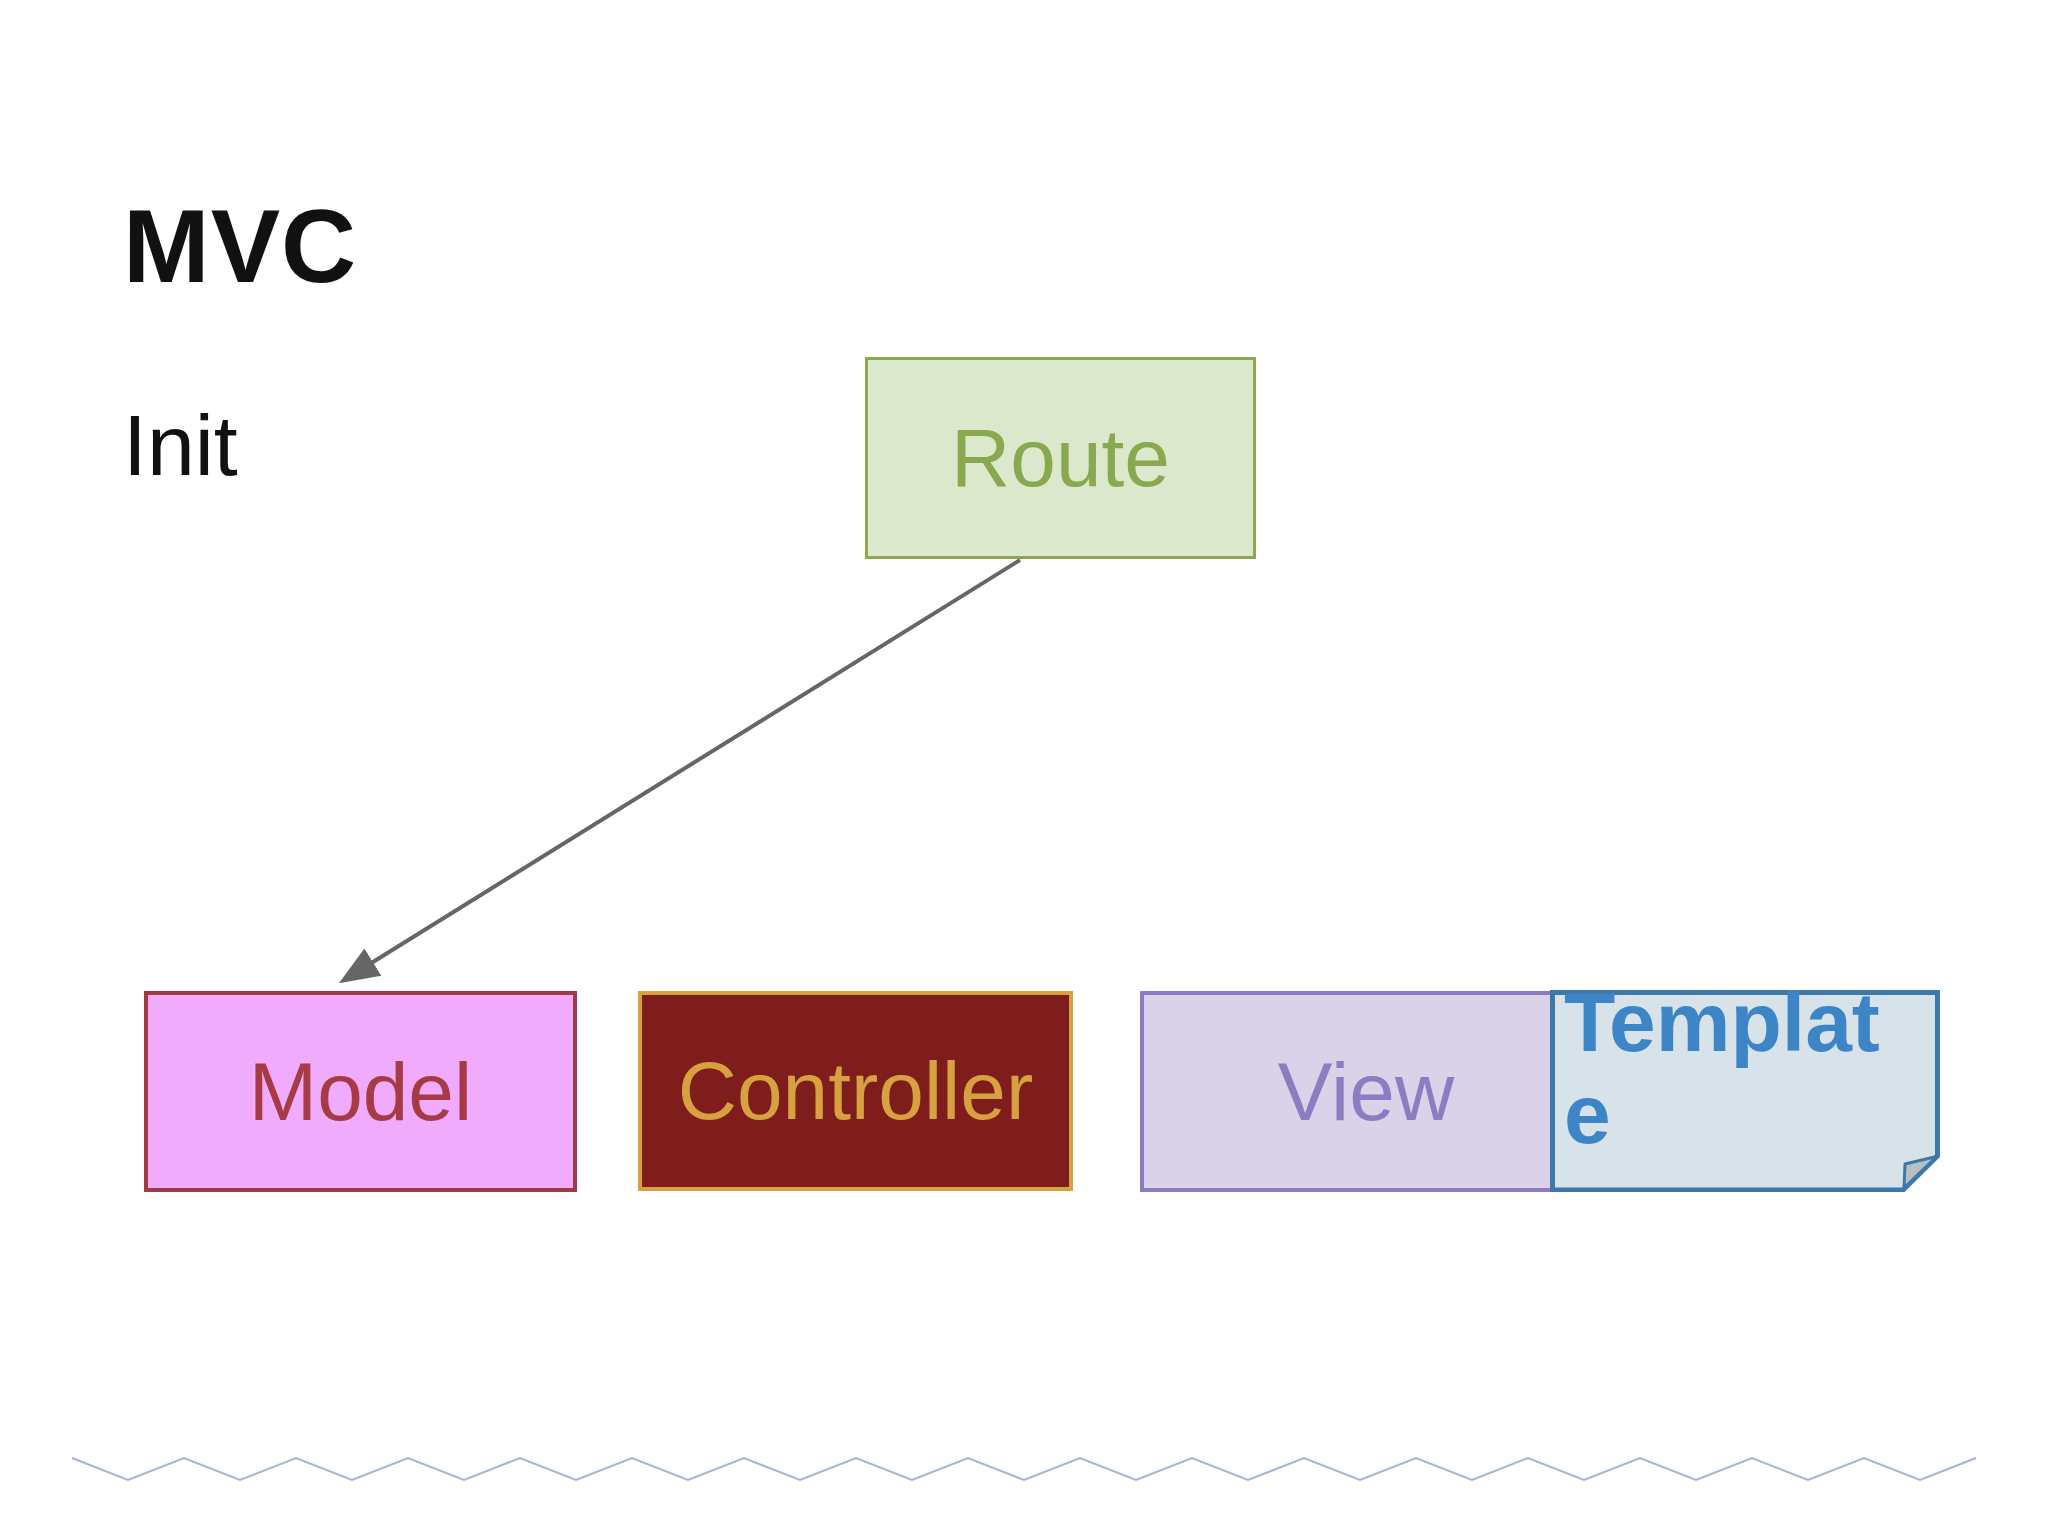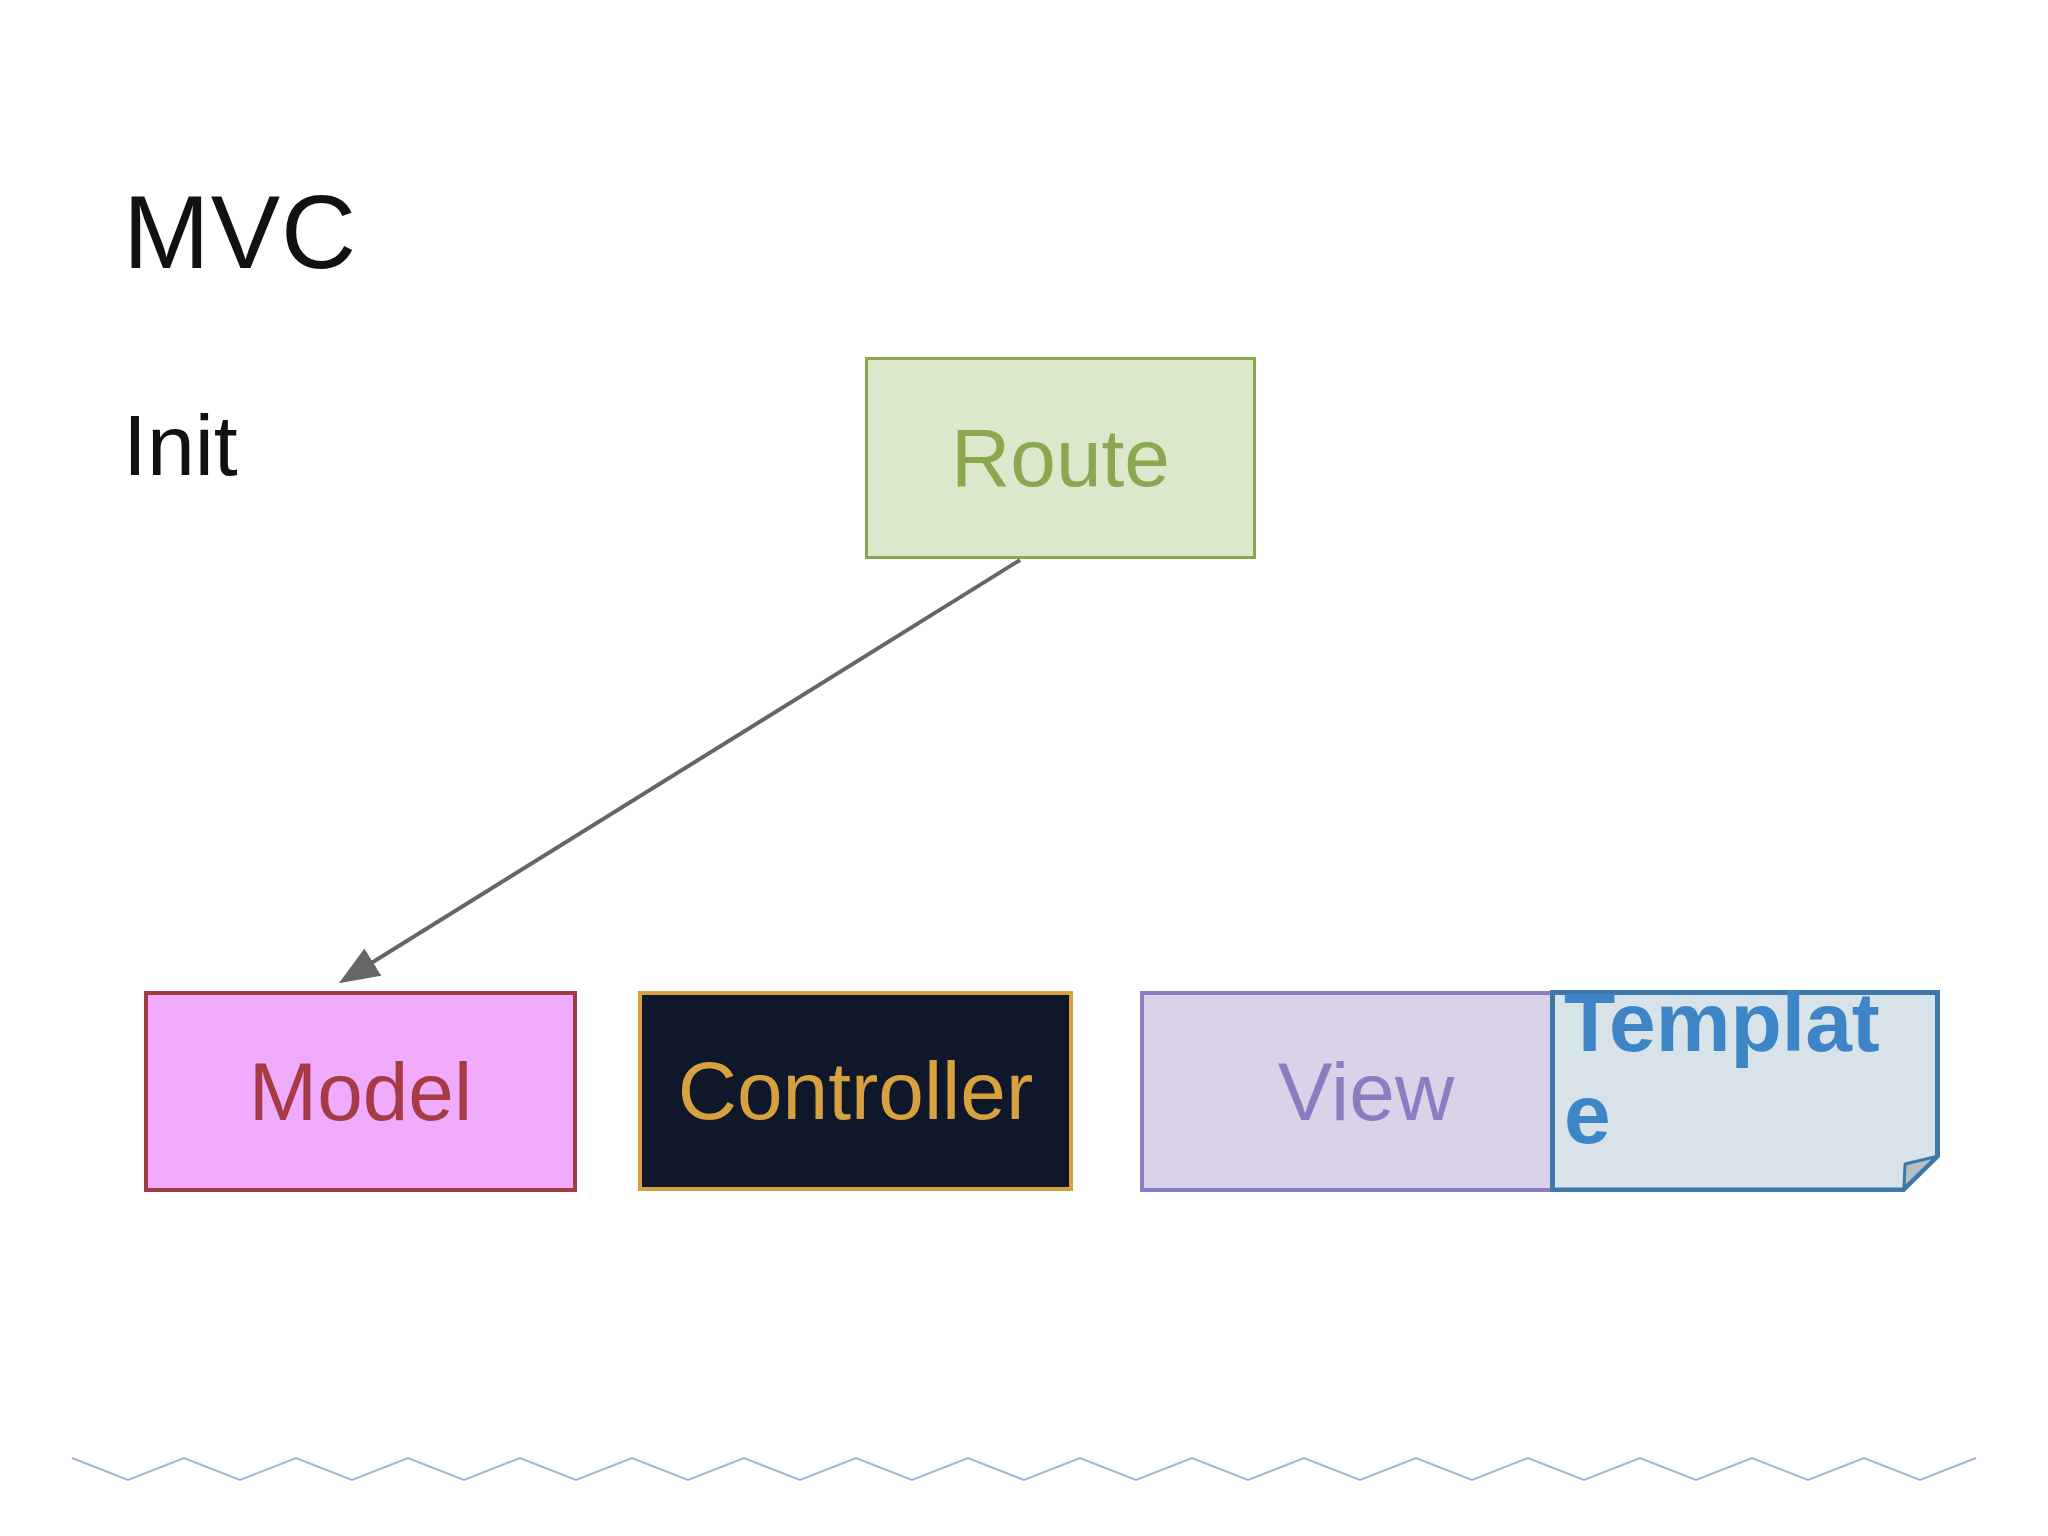--- a/index.html
+++ b/index.html
@@ -7,23 +7,23 @@
     position: relative;
     width: 2048px;
     height: 1536px;
     background: #ffffff;
     overflow: hidden;
     font-family: "Liberation Sans", sans-serif;
   }
   .title {
     position: absolute;
     left: 123px;
-    top: 180px;
+    top: 194px;
     font-size: 104px;
-    font-weight: normal;
+    font-weight: bold;
     color: #111111;
     line-height: 1;
     letter-spacing: 1px;
   }
   .subtitle {
     position: absolute;
     left: 123px;
     top: 402px;
     font-size: 86px;
     font-weight: 400;
@@ -108,21 +108,21 @@
         <polygon points="0,0 10,4 0,8" style="fill: rgb(102, 102, 102);"></polygon>
       </marker>
     </defs>
     <line x1="1020" y1="560" x2="344" y2="980" stroke-width="4" marker-end="url(#ah)" style="stroke: rgb(102, 102, 102);"></line>
   </svg>
 
   <div class="box box-model" style="background-color: #f0abfc; border-color: rgb(158, 59, 69);">
     <span class="boxlabel" style="color: rgb(167, 59, 69);">Model</span>
   </div>
 
-  <div class="box box-controller" style="background-color: #0f172a; border-color: rgb(214, 161, 62);">
+  <div class="box box-controller" style="background-color: #7f1d1d; border-color: rgb(214, 161, 62);">
     <span class="boxlabel" style="color: rgb(214, 161, 62);">Controller</span>
   </div>
 
   <div class="box box-view" style="background-color: rgb(217, 210, 233); border-color: rgb(142, 124, 195);">
     <span class="boxlabel" style="color: rgb(142, 124, 195);">View</span>
   </div>
 
   <div class="note">
     <svg width="390" height="202" viewBox="0 0 390 202">
       <polygon points="2.5,2.5 387.5,2.5 387.5,166 353,200 2.5,200" stroke-width="5" stroke-linejoin="miter" style="fill: rgb(215, 227, 232); stroke: rgb(61, 120, 168);"></polygon>

